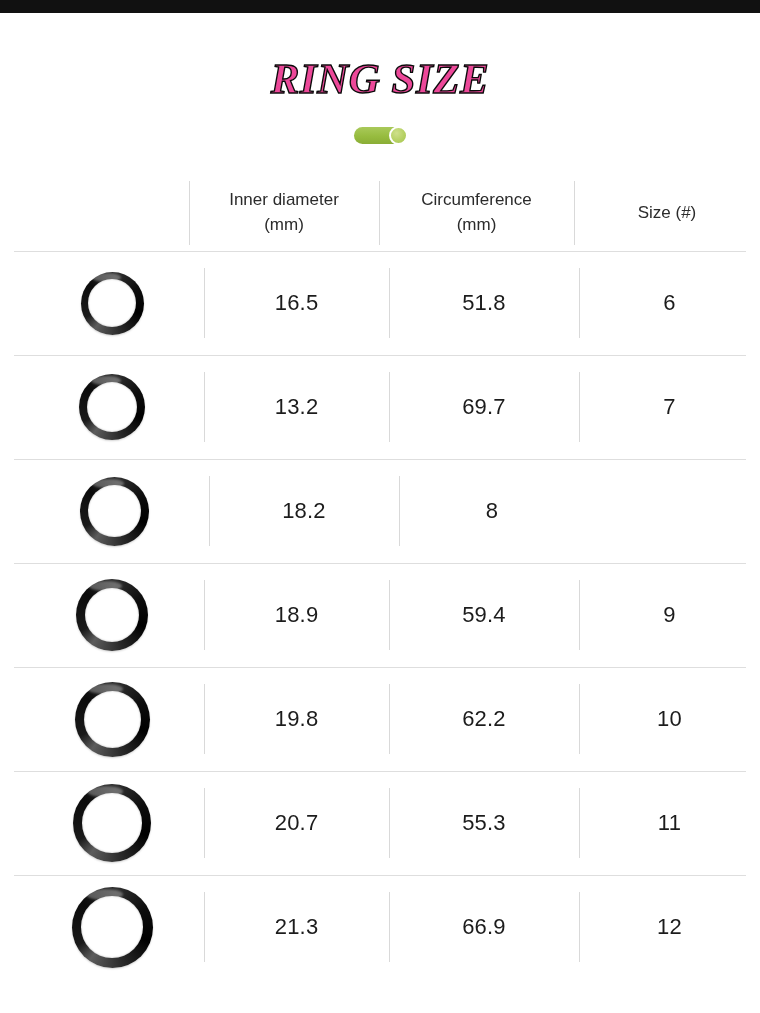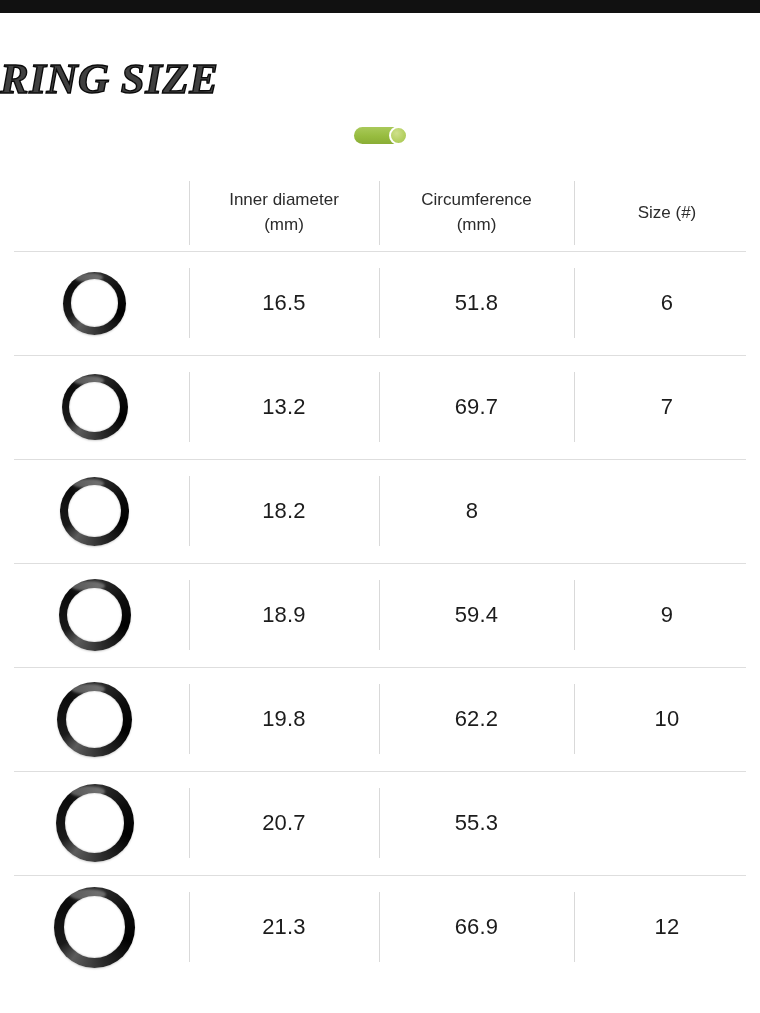--- a/index.html
+++ b/index.html
@@ -27,27 +27,27 @@
 
   
   .page {
     position: absolute;
     top: 13px; left: 0;
     width: 760px;
   }
 
   
   .title {
-    text-align: left;
+    text-align: center;
     font-family: "Liberation Serif", serif;
     font-weight: bold;
     font-style: italic;
     font-size: 43px;
     letter-spacing: 0.5px;
-    color: #404040;
+    color: #ec4899;
     margin: 0;
     padding-top: 44px;
     line-height: 1;
     -webkit-text-stroke: 1.4px #0a0a0a;
   }
 
   
   .pill-wrap {
     display: flex;
     justify-content: center;
@@ -94,20 +94,21 @@
     width: 732px;
     height: 1px;
     background: #dedede;
   }
 
   .header-row {
     height: 76px;
   }
   .data-row {
     height: 104px;
+    padding-left: 20px;
   }
 
   
   .cell {
     position: relative;
     box-sizing: border-box;
     display: flex;
     align-items: center;
     justify-content: center;
     height: 100%;
@@ -296,20 +297,23 @@
         <div class="row data-row sep">
           <div class="cell col-ring">
             <div class="ring" style="width: 78px; height: 78px;"></div>
           </div>
           <div class="cell col-dia vdiv">
             <span class="val-text">20.7</span>
           </div>
           <div class="cell col-circ vdiv">
             <span class="val-text">55.3</span>
           </div>
+          <div class="cell col-size vdiv">
+            <span class="val-text">11</span>
+          </div>
         </div>
         <div class="row data-row sep">
           <div class="cell col-ring">
             <div class="ring" style="width: 81px; height: 81px;"></div>
           </div>
           <div class="cell col-dia vdiv">
             <span class="val-text">21.3</span>
           </div>
           <div class="cell col-circ vdiv">
             <span class="val-text">66.9</span>

